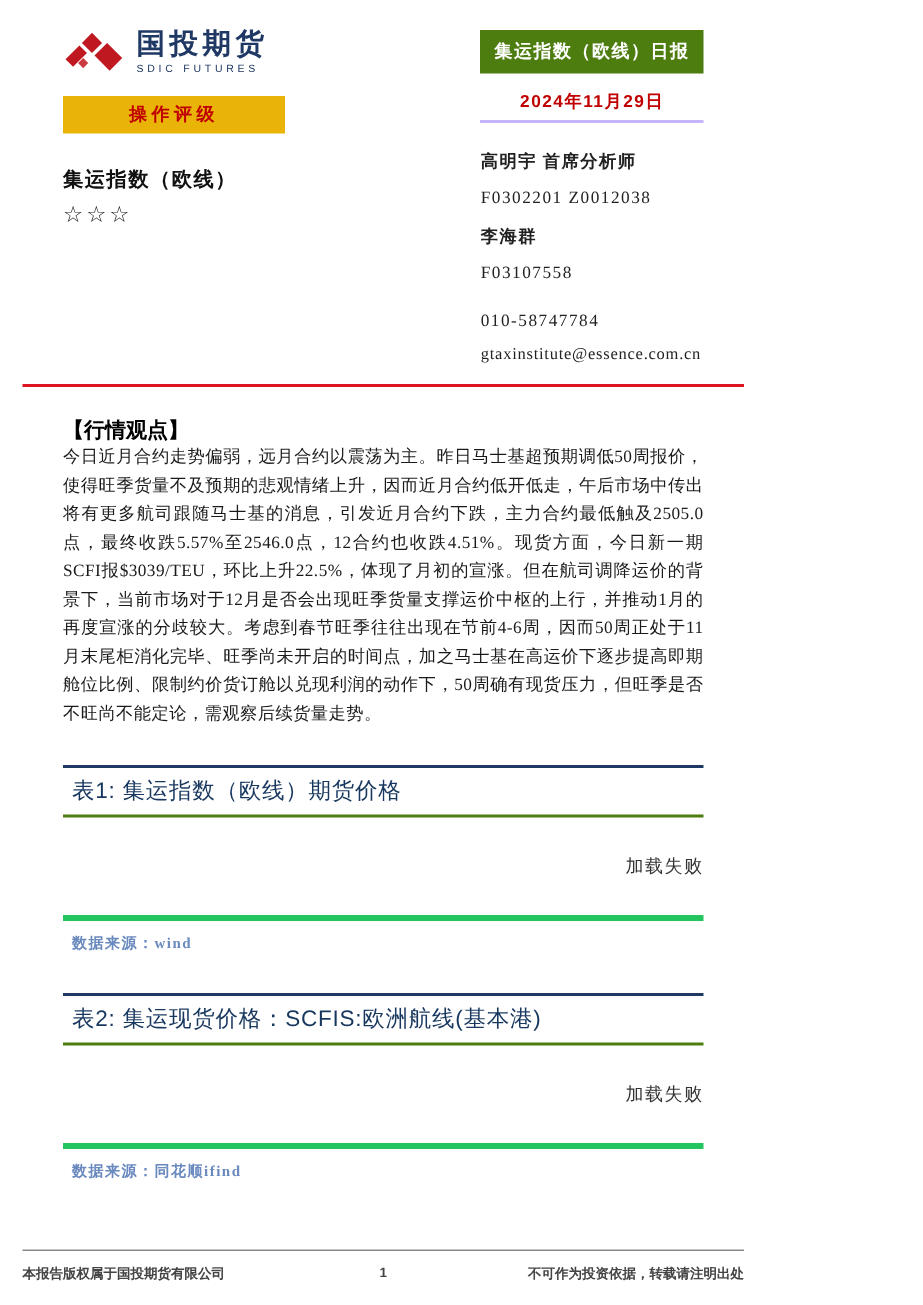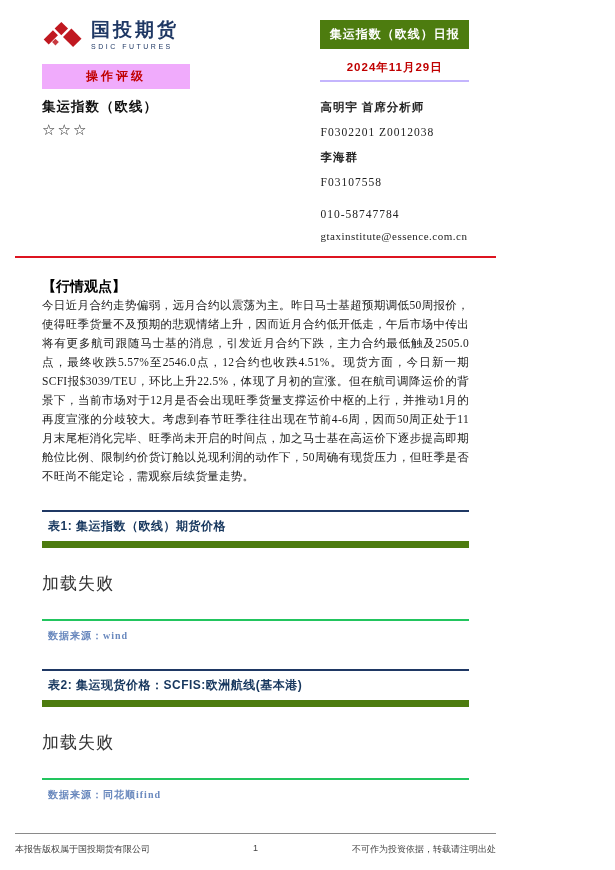--- a/index.html
+++ b/index.html
@@ -22,26 +22,26 @@
     color:#1F3864; font-weight:bold; font-size:19px; letter-spacing:3px;
     font-family:"Liberation Sans", sans-serif; line-height:1.1;
   }
   .brand-en {
     color:#1F3864; font-size:7px; letter-spacing:2.5px; margin-top:2px;
     font-family:"Liberation Sans", sans-serif;
   }
 
   .rating-label {
     margin-top:14px; width:148px; text-align:center;
-    background:#f0abfc; color:#C00000; font-weight:bold; font-size:12px;
+    background:#eab308; color:#C00000; font-weight:bold; font-size:12px;
     letter-spacing:3px; padding:4px 0;
     font-family:"Liberation Sans", sans-serif;
   }
   .product {
-    margin-top:9px; font-weight:bold; font-size:13.5px; color:#111;
+    margin-top:22px; font-weight:bold; font-size:13.5px; color:#111;
     letter-spacing:1px; font-family:"Liberation Sans", sans-serif;
   }
   .stars { margin-top:5px; font-size:15px; letter-spacing:2px; color:#222; }
 
   .badge {
     background:#4d7c0f; color:#ffffff; font-weight:bold; font-size:12px;
     text-align:center; padding:6px 0; letter-spacing:1px;
     font-family:"Liberation Sans", sans-serif;
   }
   .date {
@@ -61,39 +61,39 @@
   
   .content { padding:0 42px; }
   .section-title { margin-top:20px; font-weight:bold; font-size:14px; color:#000; }
   .body-text {
     margin-top:0; font-size:11.5px; line-height:19px; color:#1a1a1a;
     text-align:justify; text-align-last:left; letter-spacing:0.3px;
   }
 
   .table-block { margin-top:24px; }
   .table-head {
-    border-top:2px solid #1F3864; border-bottom:7px solid #4d7c0f;
-    padding:6px 6px 6px 6px; color:#17375E; font-weight:bold; font-size:12px;
+    border-top:2px solid #1F3864; border-bottom:2px solid #4d7c0f;
+    padding:6px 6px 6px 6px; color:#17375E; font-weight:normal; font-size:15px;
     font-family:"Liberation Sans", sans-serif; letter-spacing:0.5px;
   }
   .table-body {
-    padding:24px 0; text-align:left; font-size:17px; color:#333;
-    border-bottom:2px solid #22c55e; letter-spacing:1px;
+    padding:24px 0; text-align:right; font-size:12px; color:#333;
+    border-bottom:4px solid #22c55e; letter-spacing:1px;
   }
   .table-source {
     padding:8px 6px 2px 6px; color:#6A89BE; font-size:10px;
     font-weight:bold; letter-spacing:1px;
   }
 
   
   .footer {
     position:absolute; left:15px; right:15px; bottom:14px;
     border-top:1px solid #8a8a8a; padding-top:9px;
     display:flex; justify-content:space-between; align-items:baseline;
-    font-size:9px; color:#444; font-family:"Liberation Sans", sans-serif;
+    font-size:9px; color:#444; font-family:"Liberation Sans", sans-serif;font-weight:bold;
   }
   .footer .page-num { position:absolute; left:50%; transform:translateX(-50%); }
 </style>
 </head>
 <body>
 
 <div class="page">
 
   <div class="top-area">
 

